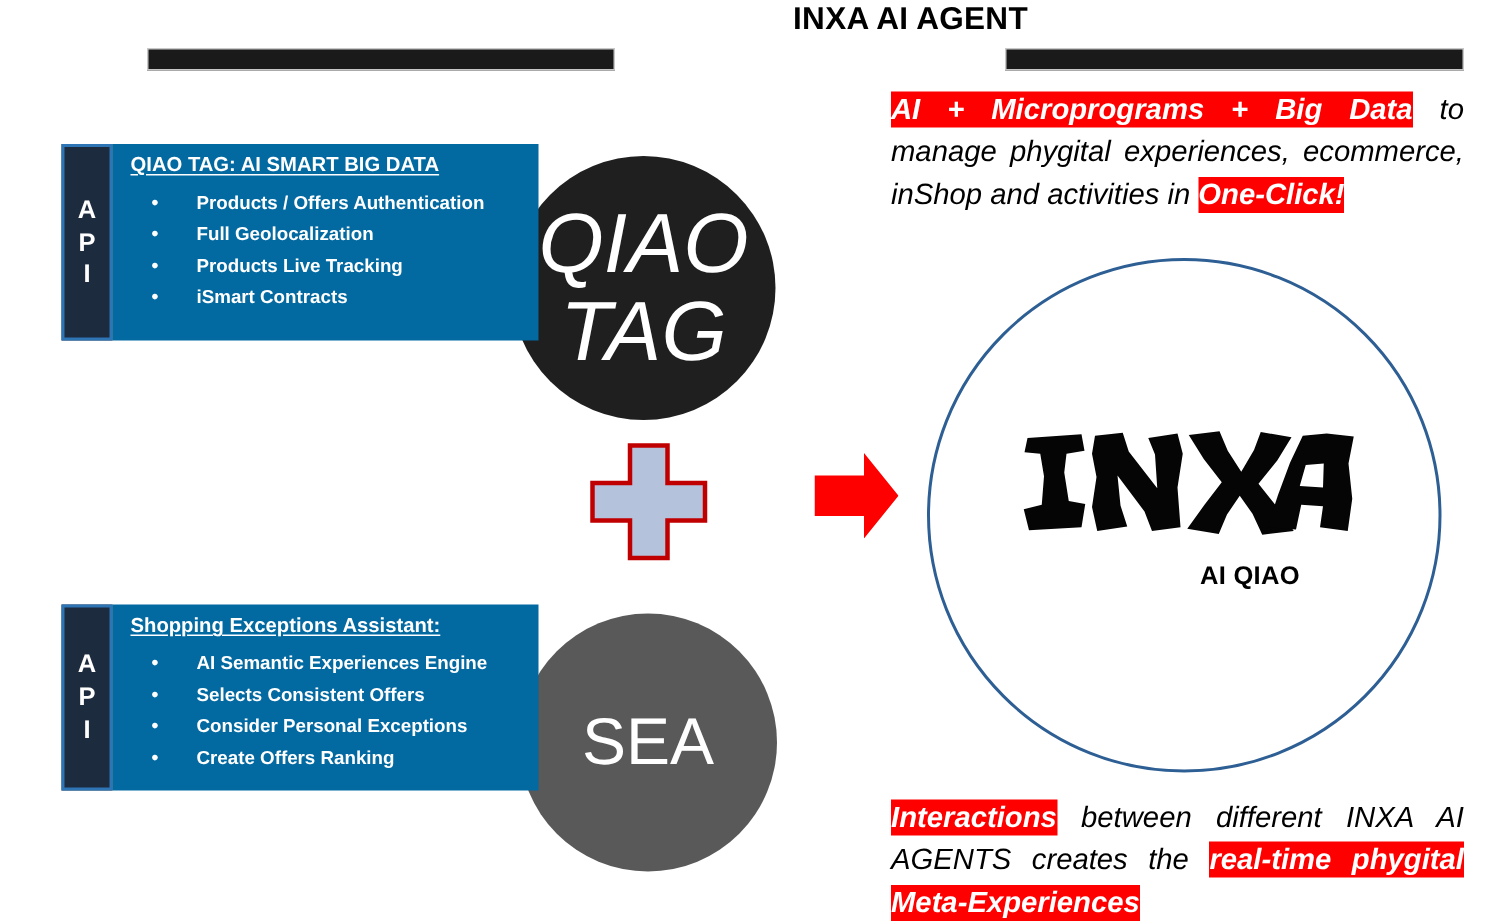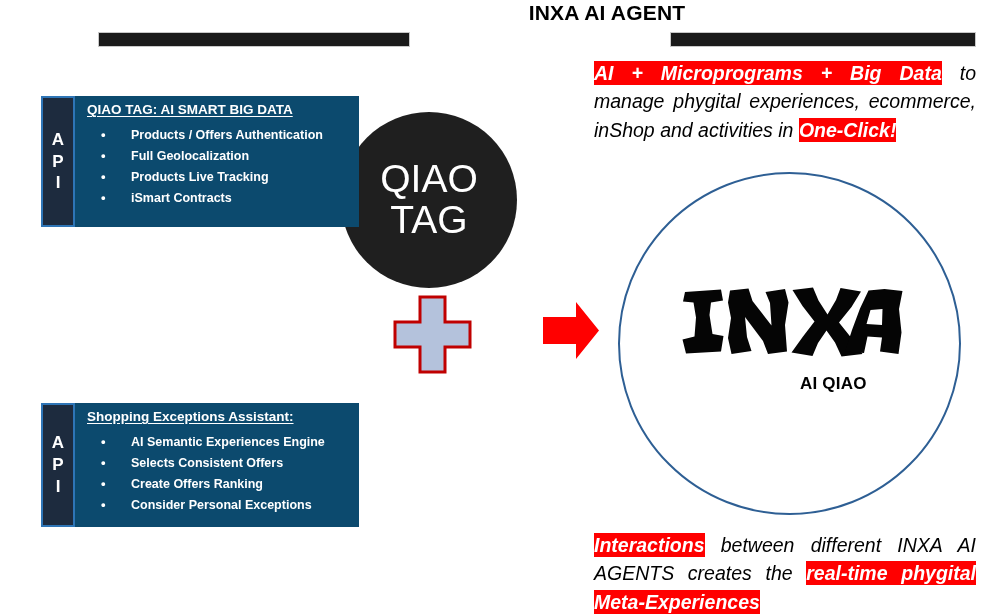--- a/index.html
+++ b/index.html
@@ -58,21 +58,21 @@
     justify-content: center;
     color: #ffffff;
     font-weight: bold;
     font-size: 17px;
     line-height: 1.28;
   }
   .api-tab span { display: block; }
 
   .red-panel {
     flex: 1 1 auto;
-    background: #0c4a6e;
+    background: #0369a1;
     color: #ffffff;
     padding: 6px 8px 4px 10px;
     box-sizing: border-box;
   }
   .panel-heading {
     font-size: 13.5px;
     font-weight: bold;
     text-decoration: underline;
     text-underline-offset: 2px;
     margin: 0 0 2px 2px;
@@ -99,24 +99,25 @@
   .lens {
     border-radius: 50%;
     display: flex;
     align-items: center;
     justify-content: center;
     text-align: center;
     color: #ffffff;
     font-weight: 400;
   }
   #lens-qiao {
-    left: 341px; top: 112px; width: 176px; height: 176px;
+    left: 341px; top: 104px; width: 176px; height: 176px;
     background: #1f1f1f;
-    font-size: 39px;
+    font-size: 56px;
     line-height: 1.05;
+    font-style: italic;
   }
   #lens-sea {
     left: 346px; top: 409px; width: 172px; height: 172px;
     background: #595959;
     font-size: 44px;
   }
   #lens-qiao .l1, #lens-qiao .l2 { display: block; }
 
   
   #plus-shape {
@@ -200,34 +201,39 @@
       <div class="panel-heading">QIAO TAG: AI SMART BIG DATA</div>
       <ul class="bullet-list">
         <li>Products / Offers Authentication</li>
         <li>Full Geolocalization</li>
         <li>Products Live Tracking</li>
         <li>iSmart Contracts</li>
       </ul>
     </div>
   </div>
 
+  <div class="abs lens" id="lens-sea">
+    <div>
+      <span>SEA</span>
+    </div>
+  </div>
 
   <div class="abs block" id="block-sea">
     <div class="api-tab">
       <span>A</span>
       <span>P</span>
       <span>I</span>
     </div>
     <div class="red-panel">
       <div class="panel-heading">Shopping Exceptions Assistant:</div>
       <ul class="bullet-list">
         <li>AI Semantic Experiences Engine</li>
         <li>Selects Consistent Offers</li>
+        <li>Consider Personal Exceptions</li>
         <li>Create Offers Ranking</li>
-        <li>Consider Personal Exceptions</li>
       </ul>
     </div>
   </div>
 
   <div class="abs" id="plus-shape">
     <svg viewBox="0 0 79 79" width="79" height="79" aria-hidden="true">
       <polygon points="27,2 52,2 52,27 77,27 77,52 52,52 52,77 27,77 27,52 2,52 2,27 27,27" fill="#b4c2dc" stroke="#c00000" stroke-width="3"></polygon>
     </svg>
   </div>
 

